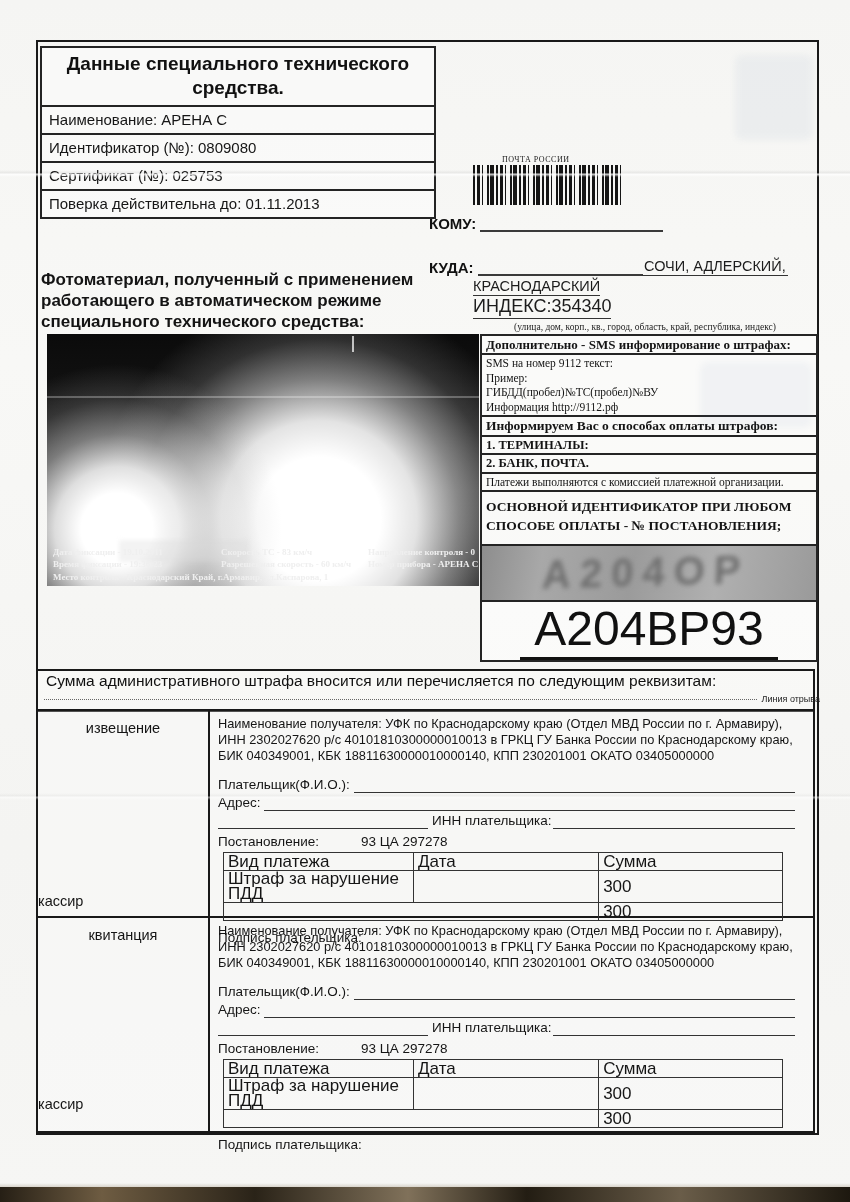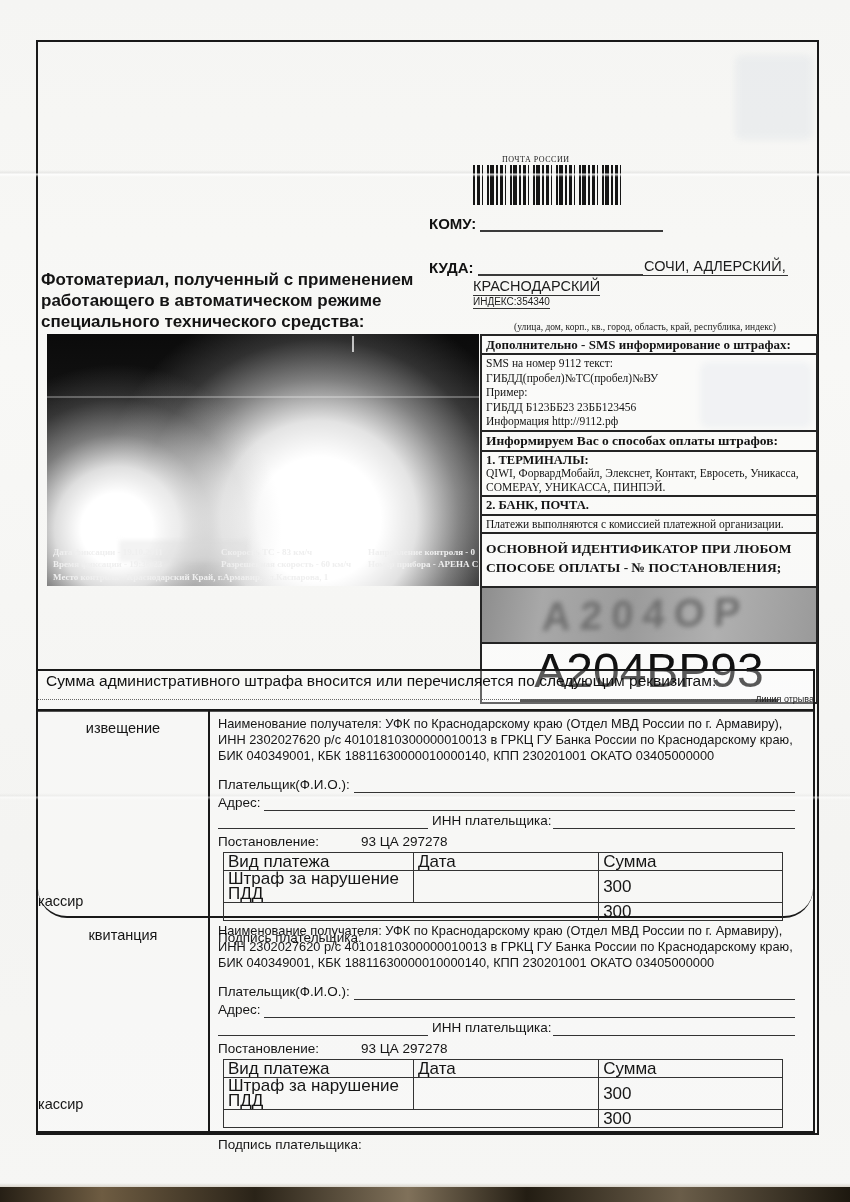--- a/index.html
+++ b/index.html
@@ -45,21 +45,21 @@
   
   .carrier{position:absolute;left:502px;top:155px;font-family:"Liberation Serif",serif;font-size:8px;letter-spacing:.5px;color:#222;}
   .barcode{position:absolute;left:473px;top:165px;width:152px;height:40px;
     background:
      repeating-linear-gradient(90deg,#151515 0 2px,rgba(0,0,0,0) 2px 4px,#151515 4px 7px,rgba(0,0,0,0) 7px 9px,#151515 9px 10px,rgba(0,0,0,0) 10px 14px,#151515 14px 16px,rgba(0,0,0,0) 16px 17px,#151515 17px 21px,rgba(0,0,0,0) 21px 23px);}
   .line-field{border-bottom:2px solid #3a3a3a;display:inline-block;vertical-align:bottom;}
   .komu{position:absolute;left:429px;top:215px;font-weight:bold;font-size:15px;color:#111;}
   .kuda{position:absolute;left:429px;top:259px;font-weight:bold;font-size:15px;color:#111;}
   .kuda-city{position:absolute;left:642px;top:258px;font-size:14.5px;color:#1c1c1c;border-bottom:1.5px solid #333;padding:0 2px 1px;text-align:right;}
   .kuda-region{position:absolute;left:473px;top:278px;font-size:14.5px;color:#1c1c1c;border-bottom:1.5px solid #333;padding-bottom:1px;}
-  .kuda-index{position:absolute;left:473px;top:296px;font-size:10px;color:#1c1c1c;border-bottom:1.5px solid #333;padding-bottom:1px;}
+  .kuda-index{position:absolute;left:473px;top:296px;font-size:18px;color:#1c1c1c;border-bottom:1.5px solid #333;padding-bottom:1px;}
   .addr-hint{position:absolute;left:500px;top:322px;width:290px;text-align:center;font-family:"Liberation Serif",serif;font-size:9.5px;color:#222;}
 
   
   .info-panel{position:absolute;left:480px;top:334px;width:338px;font-family:"Liberation Serif",serif;color:#141414;}
   .ip{border:2px solid #242424;margin-top:-2px;padding:1px 4px;box-sizing:border-box;background:rgba(255,255,255,.35);}
   .ip:first-child{margin-top:0;}
   .ip-h{font-weight:bold;font-size:13px;line-height:15px;}
   .ip-sms div{font-size:11.5px;line-height:14.6px;}
   .ip-pay{font-weight:bold;font-size:13.5px;line-height:16px;}
   .ip-term-h{font-weight:bold;font-size:12.5px;line-height:14px;}
@@ -71,28 +71,28 @@
      background:linear-gradient(100deg,#8d8d8d 0%,#a8a8a8 18%,#9b9b9b 45%,#b0b0b0 70%,#9a9a9a 100%);}
   .plate-ghost span{position:absolute;left:60px;top:4px;font-size:40px;font-weight:bold;letter-spacing:9px;
      color:#707070;filter:blur(2.5px);transform:rotate(-1.5deg) skewX(-4deg);font-family:"Liberation Sans",sans-serif;}
   .plate-big{height:62px;display:flex;align-items:center;justify-content:center;background:rgba(255,255,255,.5);}
   .plate-big span{font-family:"Liberation Sans",sans-serif;font-size:48px;line-height:52px;font-weight:normal;
      color:#111;border-bottom:3px solid #111;padding:0 14px 2px;}
 
   
   .sum-strip{position:absolute;left:36px;top:669px;width:779px;border:2px solid #191919;box-sizing:border-box;
      padding:1px 8px 20px;font-size:15.5px;color:#111;background:rgba(255,255,255,.3);}
-  .tear{position:absolute;left:38px;top:694px;width:776px;display:flex;align-items:center;}
+  .tear{position:absolute;left:44px;top:694px;width:776px;display:flex;align-items:center;}
   .tear-dots{flex:1;border-top:1.5px dotted #666;height:0;}
   .tear-label{font-size:9px;color:#222;margin-left:5px;white-space:nowrap;}
 
   
   .slips{position:absolute;left:36px;top:709px;width:779px;height:424px;border:2px solid #191919;box-sizing:border-box;
      background:rgba(255,255,255,.25);}
-  .slip{display:flex;box-sizing:border-box;border-radius:29px;}
+  .slip{display:flex;box-sizing:border-box;}
   .slip1{height:207px;border-bottom:2px solid #191919;}
   .slip2{height:213px;}
   .slip-lcol{width:170px;border-right:2px solid #191919;position:relative;flex:0 0 auto;}
   .slip-type{text-align:center;margin-top:9px;font-size:14.5px;color:#151515;}
   .slip-cashier{position:absolute;width:100%;text-align:left;font-size:14.5px;color:#151515;}
   .slip1 .slip-cashier{bottom:7px;}
   .slip2 .slip-cashier{bottom:19px;}
   .slip-body{flex:1;padding:5px 18px 0 8px;position:relative;color:#151515;}
   .recipient{font-size:12.8px;line-height:16px;margin:0 0 12px;}
   .fline{display:flex;align-items:flex-end;font-size:13.5px;line-height:17px;margin-bottom:1px;}
@@ -107,20 +107,27 @@
   .pay-table .c1{width:185px;} .pay-table .c2{width:182px;} .pay-table .c3{width:180px;}
   .signature{font-size:13.5px;margin-top:9px;}
 </style>
 </head>
 <body>
 
 <div class="page">
 
   <div class="doc-frame"></div>
 
+  <div class="device-box">
+    <div class="db-title">Данные специального технического средства.</div>
+    <div class="db-row">Наименование: АРЕНА С</div>
+    <div class="db-row">Идентификатор (№): 0809080</div>
+    <div class="db-row">Сертификат (№): 025753</div>
+    <div class="db-row">Поверка действительна до: 01.11.2013</div>
+  </div>
 
   <div class="carrier">ПОЧТА РОССИИ</div>
   <div class="barcode"></div>
   <div class="komu"><span>КОМУ:</span>
     <span class="line-field" style="width:183px;"></span></div>
   <div class="kuda"><span>КУДА:</span>
     <span class="line-field" style="width:165px;"></span></div>
   <div class="kuda-city">СОЧИ, АДЛЕРСКИЙ,</div>
   <div class="kuda-region">КРАСНОДАРСКИЙ</div>
   <div class="kuda-index">ИНДЕКС:354340</div>
@@ -148,29 +155,27 @@
         </div>
       </div>
       <div class="pm-place">Место контроля - Краснодарский Край, г.Армавир, ул.Каспарова, 1</div>
     </div>
   </div>
 
   <div class="info-panel">
     <div class="ip ip-h">Дополнительно - SMS информирование о штрафах:</div>
     <div class="ip ip-sms">
       <div>SMS на номер 9112 текст:</div>
+      <div>Пример:</div>
       <div>ГИБДД(пробел)№ТС(пробел)№ВУ</div>
-      <div>Пример:</div>
-      <div>ГИБДД Б123ББ23 23ББ123456</div>
       <div>Информация http://9112.рф</div>
     </div>
     <div class="ip ip-pay">Информируем Вас о способах оплаты штрафов:</div>
     <div class="ip">
       <div class="ip-term-h">1. ТЕРМИНАЛЫ:</div>
-      <div class="ip-term-l">QIWI, ФорвардМобайл, Элекснет, Контакт, Евросеть, Уникасса, COMEPAY, УНИКАССА, ПИНПЭЙ.</div>
     </div>
     <div class="ip ip-bank">2. БАНК, ПОЧТА.</div>
     <div class="ip ip-comm">Платежи выполняются с комиссией платежной организации.</div>
     <div class="ip ip-mainid">ОСНОВНОЙ ИДЕНТИФИКАТОР ПРИ ЛЮБОМ СПОСОБЕ ОПЛАТЫ - № ПОСТАНОВЛЕНИЯ;</div>
     <div class="ip plate-ghost">
       <span>А204ОР</span>
     </div>
     <div class="ip plate-big">
       <span>А204ВР93</span>
     </div>

